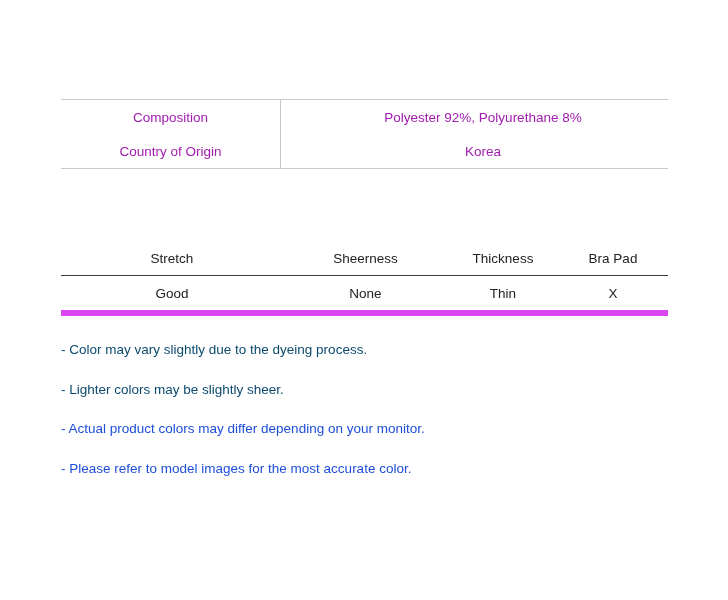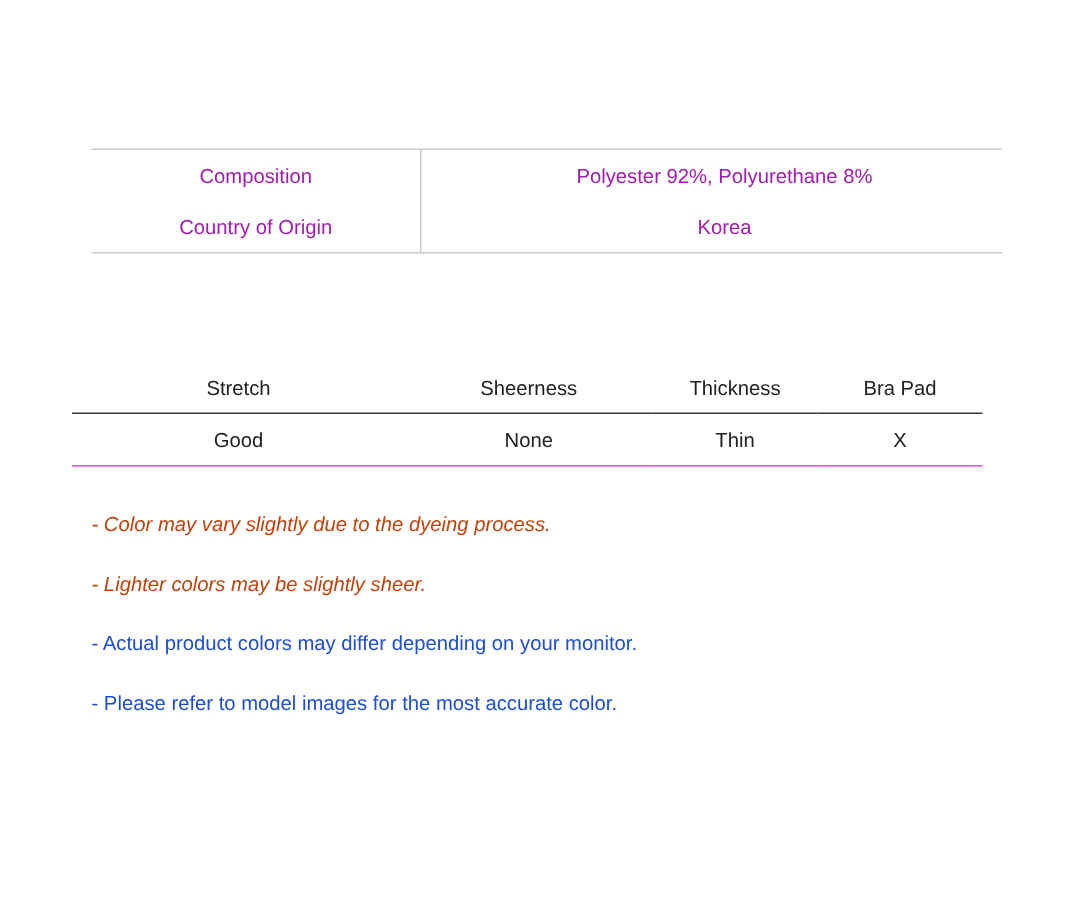--- a/index.html
+++ b/index.html
@@ -43,60 +43,60 @@
     border-right: 1px solid #c9c9c9;
   }
   .spec-table td.value {
     padding-left: 17px;
     text-align: center;
   }
 
   
   .prop-table {
     position: absolute;
-    left: 48px;
+    left: 61px;
     top: 241px;
     width: 607px;
     border-collapse: collapse;
   }
   .prop-table th,
   .prop-table td {
     font-size: 13.5px;
     font-weight: normal;
     color: #222222;
     text-align: center;
     height: 34px;
     vertical-align: middle;
     padding: 0;
   }
   .prop-table thead tr {
     border-bottom: 1px solid #3a3a3a;
   }
   .prop-table tbody tr {
-    border-bottom: 1px solid #d946ef;
+    border-bottom: 6px solid #d946ef;
   }
   .prop-table .col-1 { width: 222px; }
   .prop-table .col-2 { width: 165px; }
   .prop-table .col-3 { width: 110px; }
   .prop-table .col-4 { width: 110px; text-align: center; }
 
   
   .notes {
     position: absolute;
     left: 61px;
     top: 343px;
     width: 620px;
   }
   .note {
     font-size: 13.5px;
     line-height: 1;
     margin-bottom: 26px;
     white-space: nowrap;
   }
-  .note.dark { color: #c2410c; font-style: italic; }
+  .note.dark { color: #0c4a6e; }
   .note.alert { color: #1d4ed8; }
 </style>
 </head>
 <body>
 
 <div class="page">
 
   <table class="spec-table">
     <tbody>
       <tr>

